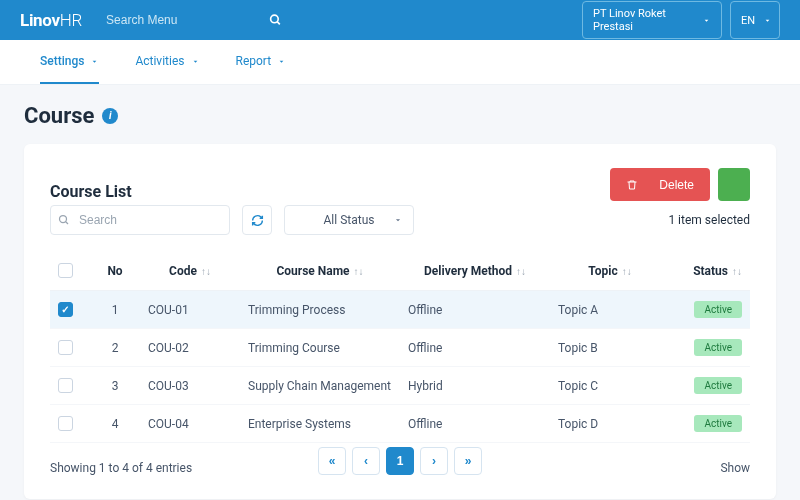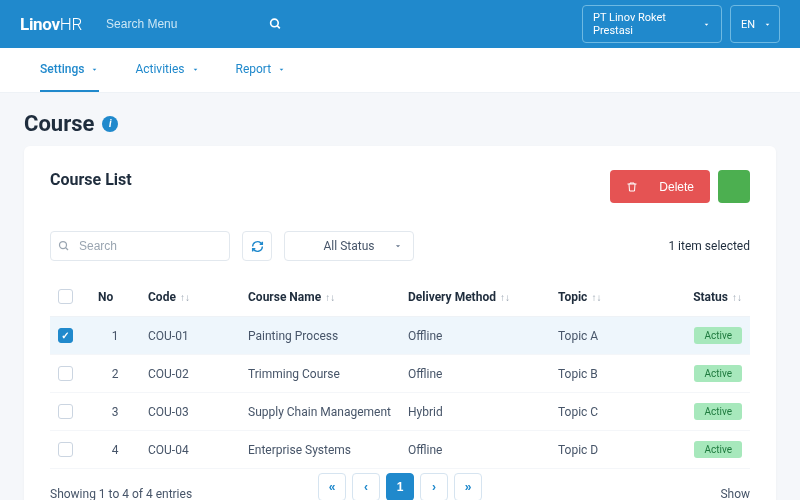--- a/index.html
+++ b/index.html
@@ -1,60 +1,60 @@
 <!DOCTYPE html>
 <html><head>
   <meta charset="utf-8">
   <style>
     * { margin: 0; padding: 0; box-sizing: border-box; }
     body { font-family: -apple-system, BlinkMacSystemFont, "Segoe UI", Roboto, sans-serif; background: #f5f7fa; color: #1f2d3d; width: 800px; height: 500px; overflow: hidden; }
     
-    .top-bar { background: #2089cc; height: 48px; display: flex; align-items: center; padding: 0 20px; gap: 20px; }
+    .top-bar { background: #2089cc; height: 40px; display: flex; align-items: center; padding: 0 20px; gap: 20px; }
     .logo { color: #fff; font-size: 17px; font-weight: 700; letter-spacing: -0.3px; }
     .logo .thin { font-weight: 300; }
     .search-wrap { flex: 1; position: relative; max-width: 180px; }
     .search-input { width: 100%; background: transparent; border: none; color: #fff; font-size: 12px; padding: 6px 24px 6px 4px; outline: none; }
     .search-input::placeholder { color: #cce7f5; }
     .search-icon-btn { position: absolute; right: 0; top: 50%; transform: translateY(-50%); background: none; border: none; color: #fff; cursor: pointer; display: flex; }
     .top-bar-right { margin-left: auto; display: flex; gap: 8px; }
     .top-select { background: transparent; border: 1px solid #6eb9e2; color: #fff; border-radius: 4px; padding: 5px 10px; font-size: 11px; display: flex; align-items: center; gap: 8px; cursor: pointer; }
     .top-select .chev { margin-left: auto; }
     .company-sel { width: 140px; }
     .lang-sel { width: 50px; justify-content: space-between; }
     
     .tabs { background: #fff; display: flex; gap: 36px; padding: 0 40px; border-bottom: 1px solid #eef2f6; position: relative; }
     .tab { display: flex; align-items: center; gap: 6px; padding: 14px 0; font-size: 12px; color: #2089cc; cursor: pointer; border-bottom: 2px solid transparent; }
     .tab.active { border-bottom-color: #2089cc; font-weight: 500; }
     .tab .chev-sm { color: #2089cc; }
     
     .page-area { padding: 18px 24px; }
-    .page-head { display: flex; align-items: center; gap: 8px; margin-bottom: 10px; }
+    .page-head { display: flex; align-items: center; gap: 8px; margin-bottom: 16px; }
     .page-title { font-size: 22px; font-weight: 700; color: #1f2d3d; }
     .info-badge { width: 16px; height: 16px; background: #2089cc; border-radius: 50%; color: #fff; display: flex; align-items: center; justify-content: center; font-size: 10px; font-weight: 700; font-style: italic; }
     
     .card { background: #fff; border-radius: 6px; padding: 24px 26px; box-shadow: 0 1px 3px rgba(0,0,0,0.04); }
-    .card-head { display: flex; align-items: flex-start; margin-bottom: 28px; }
+    .card-head { display: flex; align-items: flex-end; margin-bottom: 4px; }
     .card-title { font-size: 16px; font-weight: 700; color: #1f2d3d; }
     .card-actions { margin-left: auto; display: flex; gap: 8px; }
     .btn { border: none; border-radius: 4px; padding: 8px 16px; font-size: 12px; font-weight: 500; cursor: pointer; display: flex; align-items: center; gap: 6px; }
     .btn-danger { background: #e55353; color: #fff; gap: 21px; }
     .btn-success { background: #4caf50; color: #fff; min-width: 30px; height: 33px; }
     
     .filters { display: flex; align-items: center; gap: 12px; margin-bottom: 16px; }
     .filter-search { position: relative; width: 180px; }
     .filter-search input { width: 100%; border: 1px solid #e2e8ee; border-radius: 4px; padding: 7px 10px 7px 28px; font-size: 12px; outline: none; color: #ef4444; }
     .filter-search input::placeholder { color: #9aa5b1; }
     .filter-search .sicon { position: absolute; left: 8px; top: 50%; transform: translateY(-50%); color: #9aa5b1; }
     .refresh-btn { width: 30px; height: 30px; border: 1px solid #e2e8ee; border-radius: 4px; background: #fff; display: flex; align-items: center; justify-content: center; color: #2089cc; cursor: pointer; }
     .status-filter { border: 1px solid #e2e8ee; border-radius: 4px; background: #fff; padding: 7px 12px; font-size: 12px; color: #475569; display: flex; align-items: center; gap: 20px; width: 130px; justify-content: center; cursor: pointer; position: relative; }
     .status-filter .chev-sm { position: absolute; right: 10px; }
     .item-count { margin-left: auto; font-size: 12px; color: #1f2d3d; }
     
     .tbl { width: 100%; border-collapse: collapse; }
-    .tbl th { text-align: left; font-size: 12px; font-weight: 700; color: #1f2d3d; padding: 12px 8px; border-bottom: 1px solid #eef2f6; }
+    .tbl th { text-align: center; font-size: 12px; font-weight: 700; color: #1f2d3d; padding: 12px 8px; border-bottom: 1px solid #eef2f6; }
     .tbl th .sort-ic { color: #9aa5b1; margin-left: 4px; font-size: 10px; }
     .tbl td { font-size: 12px; color: #475569; padding: 10px 8px; border-bottom: 1px solid #f4f6f9; }
     .tbl tr.selected td { background: #eef6fc; }
     .chk { width: 15px; height: 15px; border: 1.5px solid #cbd5e1; border-radius: 3px; background: #fff; display: flex; align-items: center; justify-content: center; cursor: pointer; }
     .chk.on { background: #2089cc; border-color: #2089cc; }
     .chk.on::after { content: "✓"; color: #fff; font-size: 10px; font-weight: 700; }
     .status-pill { background: #a7e8bc; color: #1e7a3e; font-size: 10px; padding: 3px 10px; border-radius: 3px; display: inline-block; }
     
     .tbl-foot { display: flex; align-items: flex-end; margin-top: 18px; font-size: 12px; color: #475569; }
     .pager { display: flex; gap: 6px; position: absolute; left: 50%; transform: translateX(-50%); }
@@ -188,21 +188,21 @@
           <th style="width:80px;text-align:right"><span>Status</span><span class="sort-ic">↑↓</span></th>
         </tr>
       </thead>
       <tbody id="tbody">
           <tr class="selected">
             <td>
               <div class="chk on"></div>
             </td>
             <td style="text-align:center">1</td>
             <td>COU-01</td>
-            <td>Painting Process</td>
+            <td>Trimming Process</td>
             <td>Offline</td>
             <td>Topic A</td>
             <td style="text-align:right"><span class="status-pill">Active</span></td>
           </tr>
           <tr>
             <td>
               <div class="chk"></div>
             </td>
             <td style="text-align:center">2</td>
             <td>COU-02</td>

